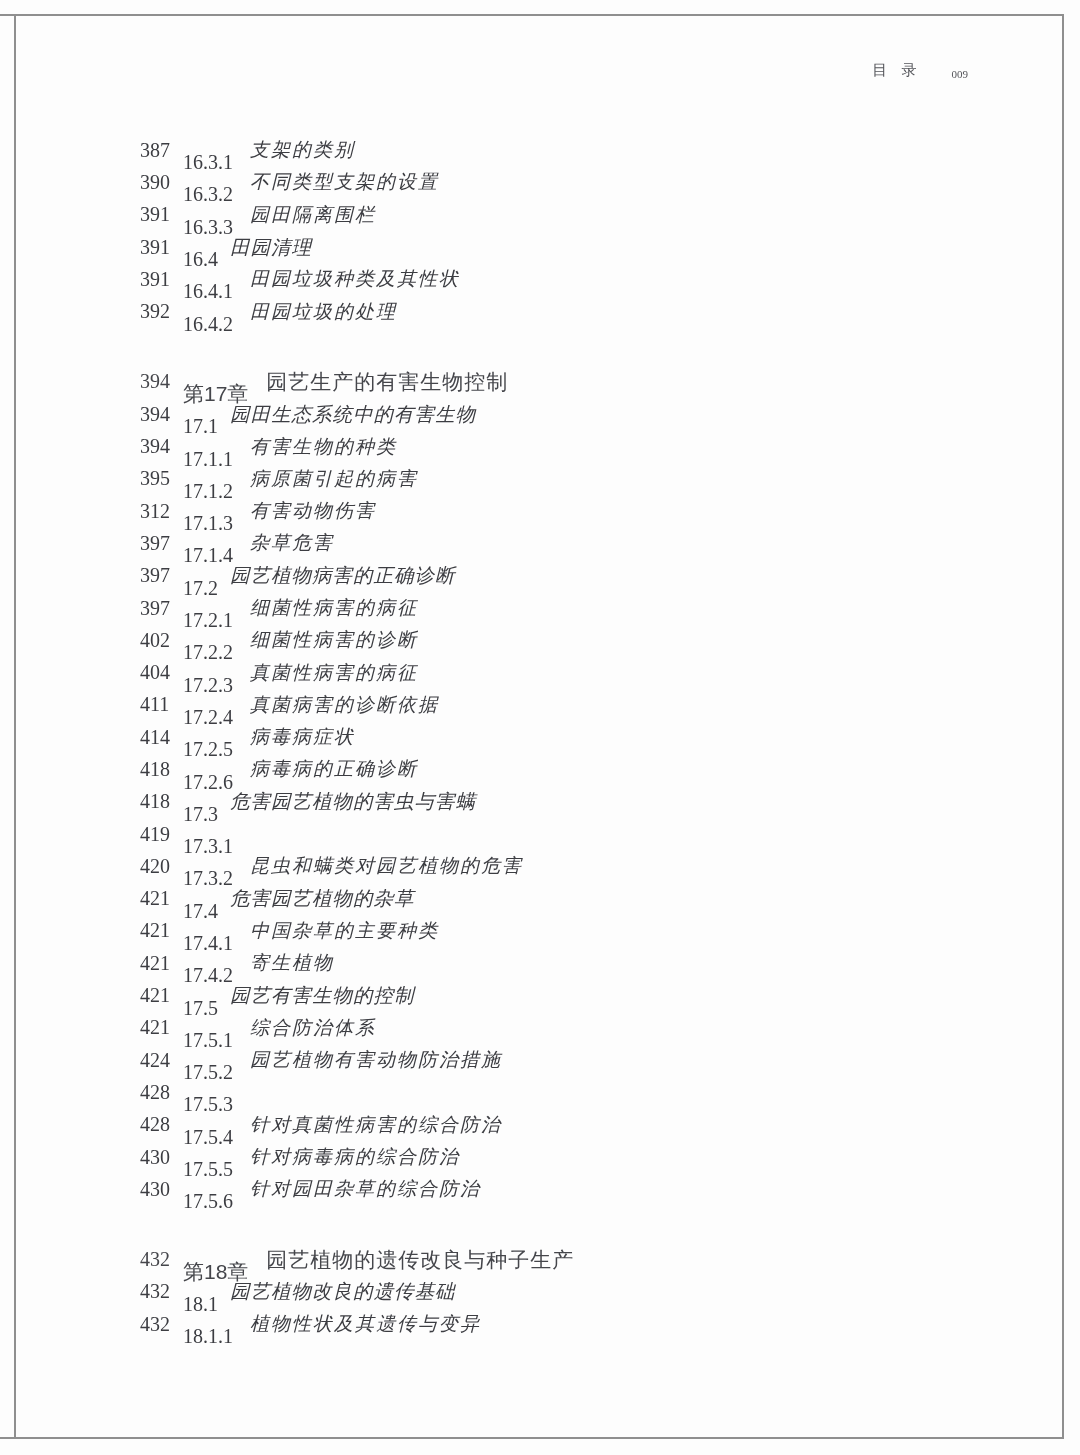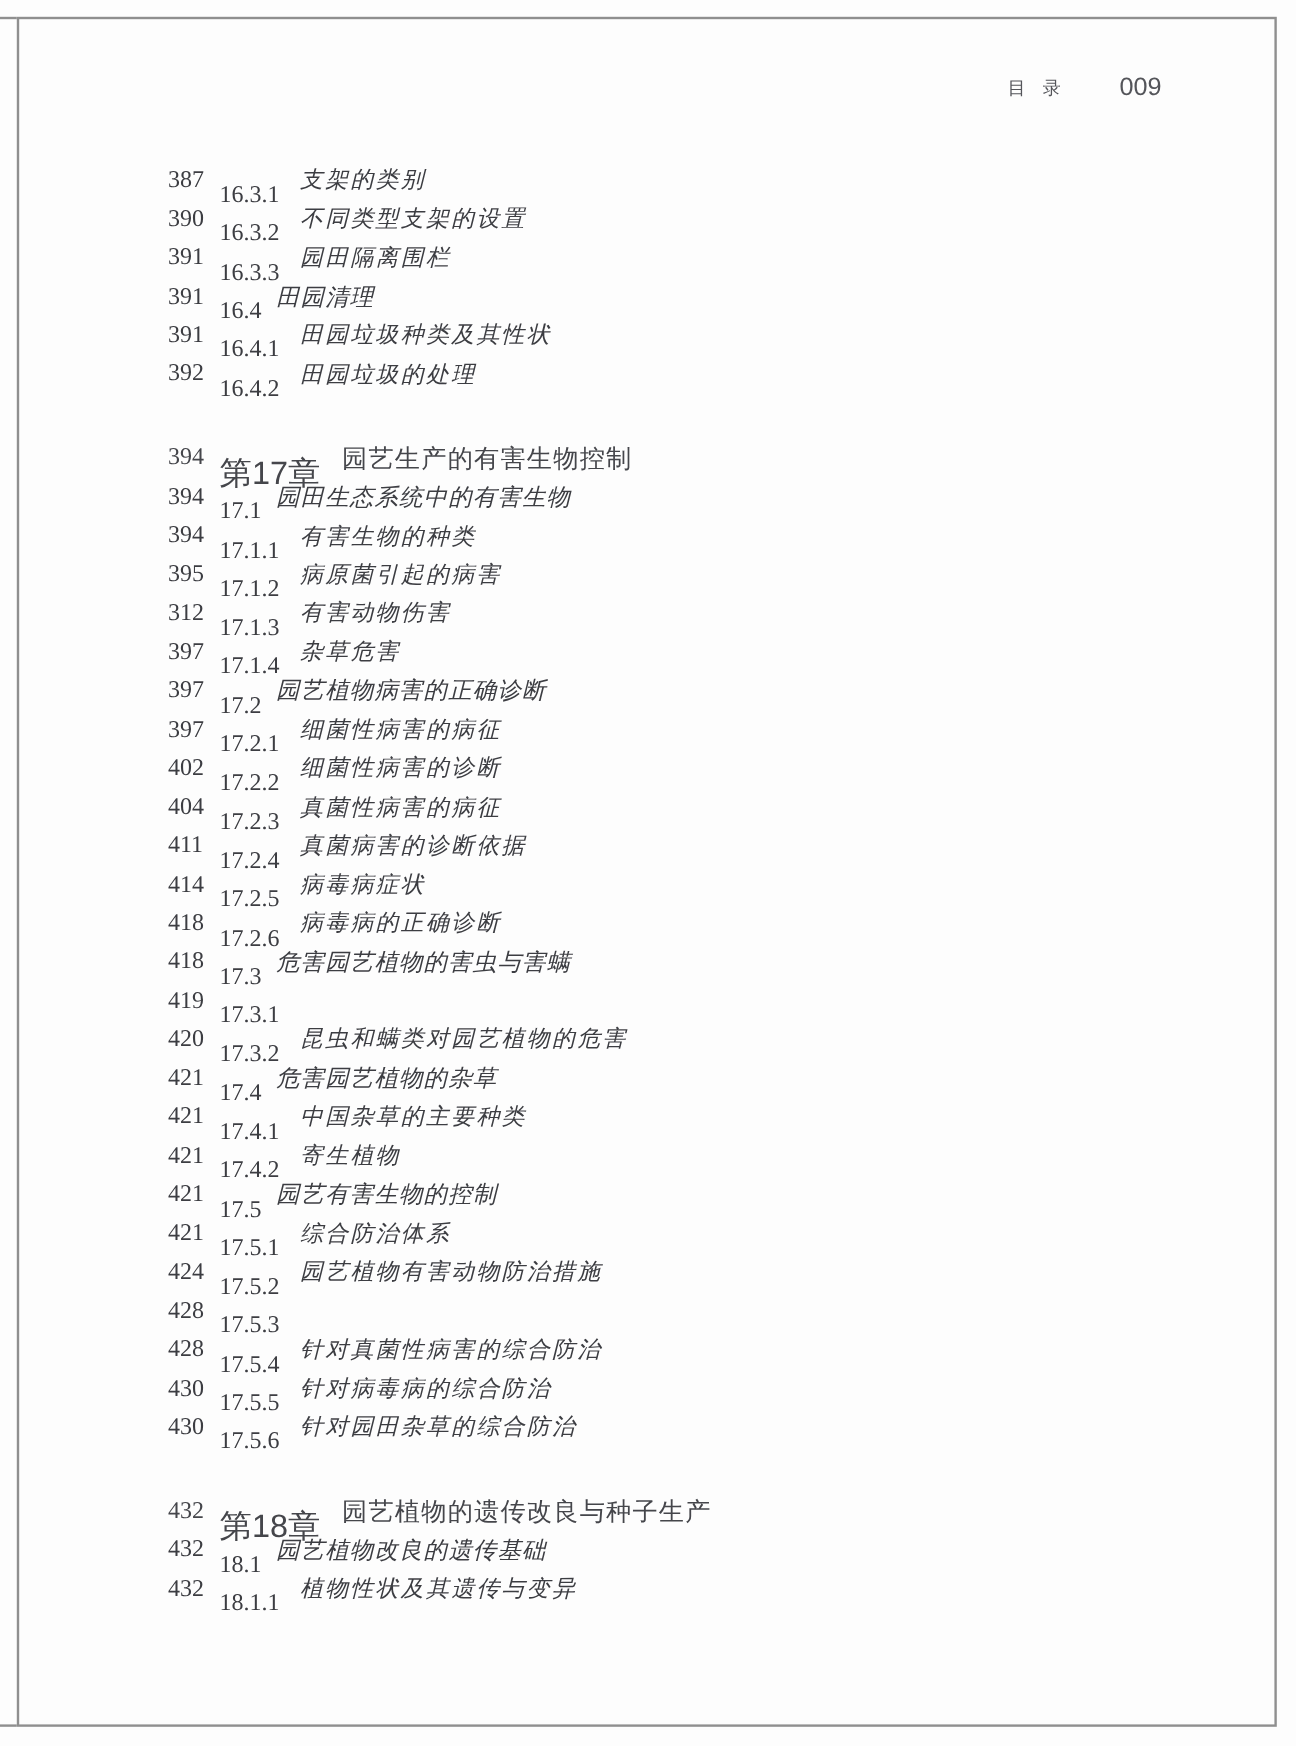--- a/index.html
+++ b/index.html
@@ -34,30 +34,30 @@
     left:0; width:14px; height:2px;
     background:var(--frame);
   }
   .frame-ext.top{ top:14px; }
   .frame-ext.bottom{ top:1437px; }
 
   
   .header{
     position:absolute;
     top:61px; right:112px;
-    display:flex; align-items:center; gap:44px;
+    display:flex; align-items:flex-end; gap:30px;
   }
   .htitle{
     font-family:"Liberation Sans", sans-serif;
     font-size:15px; letter-spacing:5px;
     color:var(--header);
   }
   .hpage{
-    font-family:Liberation Sans, sans-serif;
-    font-size:21px; color:var(--header);
+    font-family:Liberation Serif, serif;
+    font-size:11px; color:var(--header);
   }
 
   
   .toc{
     position:absolute;
     left:140px; top:134px;
     width:840px;
   }
   .row{
     display:flex;
@@ -96,21 +96,21 @@
   .row-l2 .col-title{
     font-size:19.5px;
     letter-spacing:1px;
     font-style:italic;
   }
   
   .row-chapter{ color:var(--chapter); }
   .row-chapter .col-num{
     margin-right:18px;
     font-family:"Liberation Sans", sans-serif;
-    font-size:27px;
+    font-size:21px;
   }
   .row-chapter .col-title{
     font-family:Liberation Mono, monospace;
     font-size:21px;
     letter-spacing:1px;
     text-align:center;
   }
 </style>
 </head>
 <body>

